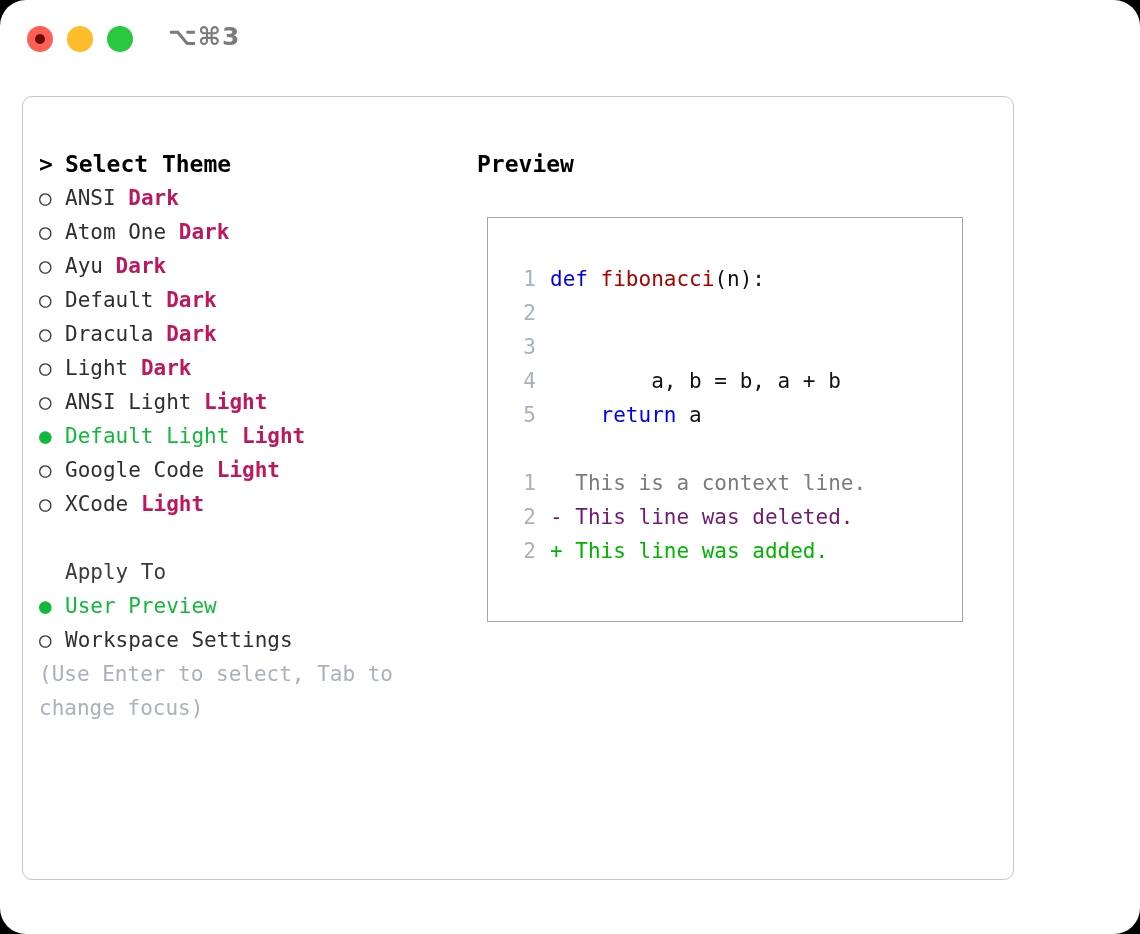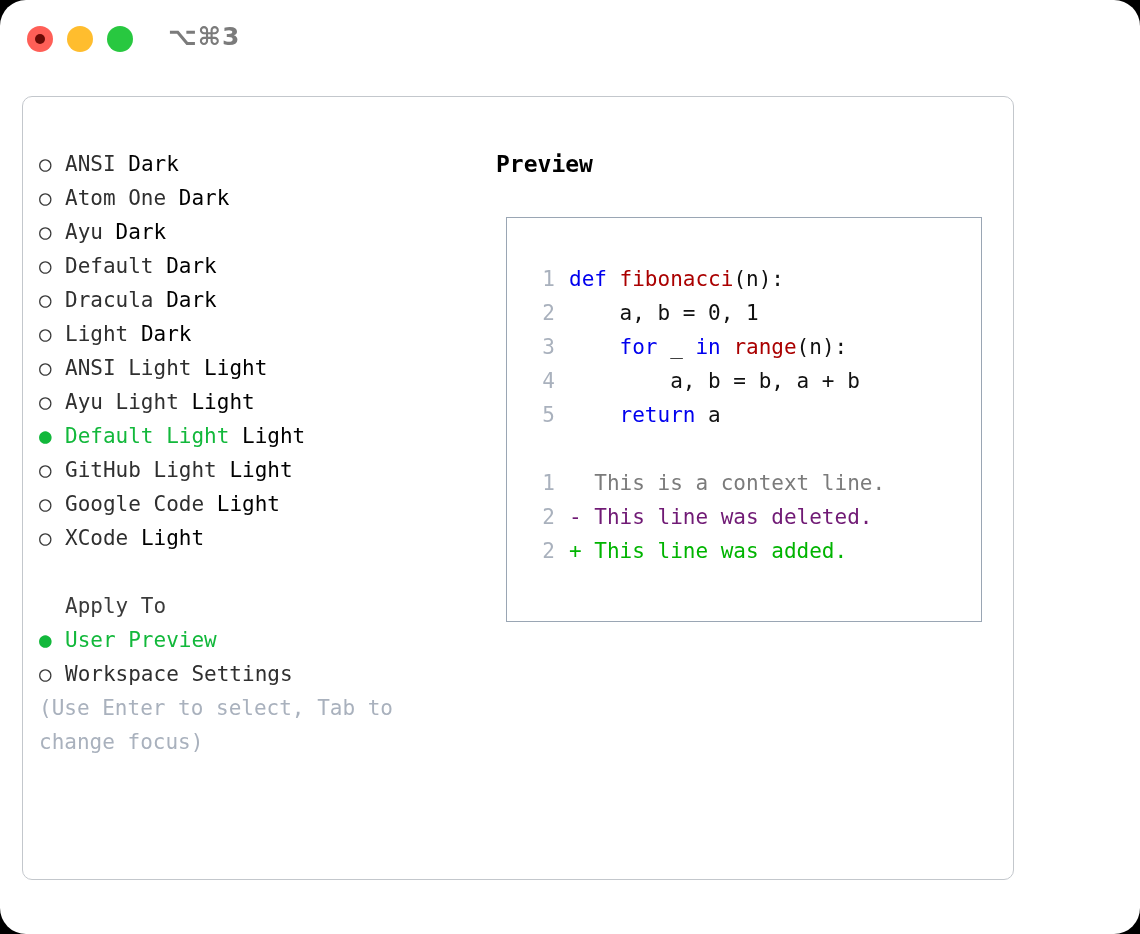--- a/index.html
+++ b/index.html
@@ -95,21 +95,22 @@
   .marker {
     display: inline-block;
     width: 26px;
     text-align: left;
     color: #3b3b3b;
   }
   .marker.sel { color: #12b83b; }
   .label { color: #2f2f2f; }
   .label.sel { color: #12b83b; }
   .tag {
-    color: #000000;
+    color: #be185d;
+    font-weight: bold;
   }
   .row.header {
     font-weight: bold;
     color: #000000;
     font-size: 23px;
   }
   .row.header .marker { color: #000000; font-weight: bold; }
   .row.indent .marker { visibility: hidden; }
 
   .spacer { height: 34px; }
@@ -117,21 +118,21 @@
   .hint {
     font-size: 21px;
     line-height: 34px;
     color: #a9b1bd;
     width: 410px;
   }
 
   
   .right-col {
     position: absolute;
-    left: 473px;
+    left: 454px;
     top: 50px;
     width: 500px;
   }
   .preview-title {
     font-size: 23px;
     font-weight: bold;
     color: #000000;
     line-height: 34px;
   }
   .code-panel {
@@ -180,20 +181,23 @@
     <div class="dot dot-close"></div>
     <div class="dot dot-minimize"></div>
     <div class="dot dot-zoom"></div>
     <div class="shortcut">⌥⌘3</div>
   </div>
 
   <div class="card">
 
     <div class="left-col">
 
+      <div class="row header">
+        <span class="marker">&gt;</span><span>Select Theme</span>
+      </div>
 
       <div class="row">
         <span class="marker">○</span><span class="label">ANSI</span><span> </span><span class="tag">Dark</span>
       </div>
 
       <div class="row">
         <span class="marker">○</span><span class="label">Atom One</span><span> </span><span class="tag">Dark</span>
       </div>
 
       <div class="row">
@@ -209,31 +213,25 @@
       </div>
 
       <div class="row">
         <span class="marker">○</span><span class="label">Light</span><span> </span><span class="tag">Dark</span>
       </div>
 
       <div class="row">
         <span class="marker">○</span><span class="label">ANSI Light</span><span> </span><span class="tag">Light</span>
       </div>
 
-      <div class="row">
-        <span class="marker">○</span><span class="label">Ayu Light</span><span> </span><span class="tag">Light</span>
-      </div>
 
       <div class="row">
         <span class="marker sel">●</span><span class="label sel">Default Light</span><span> </span><span class="tag">Light</span>
       </div>
 
-      <div class="row">
-        <span class="marker">○</span><span class="label">GitHub Light</span><span> </span><span class="tag">Light</span>
-      </div>
 
       <div class="row">
         <span class="marker">○</span><span class="label">Google Code</span><span> </span><span class="tag">Light</span>
       </div>
 
       <div class="row">
         <span class="marker">○</span><span class="label">XCode</span><span> </span><span class="tag">Light</span>
       </div>
 
       <div class="spacer"></div>
@@ -258,25 +256,25 @@
 
       <div class="preview-title">Preview</div>
 
       <div class="code-panel">
 
         <div class="code-line">
           <span class="lineno">1</span><span class="code-text"><span class="tok-kw">def </span><span class="tok-fn">fibonacci</span><span class="tok-txt">(n):</span></span>
         </div>
 
         <div class="code-line">
-          <span class="lineno">2</span><span class="code-text"><span class="tok-txt">    a, b = 0, 1</span></span>
-        </div>
-
-        <div class="code-line">
-          <span class="lineno">3</span><span class="code-text"><span class="tok-txt">    </span><span class="tok-kw">for</span><span class="tok-txt"> _ </span><span class="tok-kw">in </span><span class="tok-fn">range</span><span class="tok-txt">(n):</span></span>
+          <span class="lineno">2</span>
+        </div>
+
+        <div class="code-line">
+          <span class="lineno">3</span>
         </div>
 
         <div class="code-line">
           <span class="lineno">4</span><span class="code-text"><span class="tok-txt">        a, b = b, a + b</span></span>
         </div>
 
         <div class="code-line">
           <span class="lineno">5</span><span class="code-text"><span class="tok-txt">    </span><span class="tok-kw">return</span><span class="tok-txt"> a</span></span>
         </div>
 

